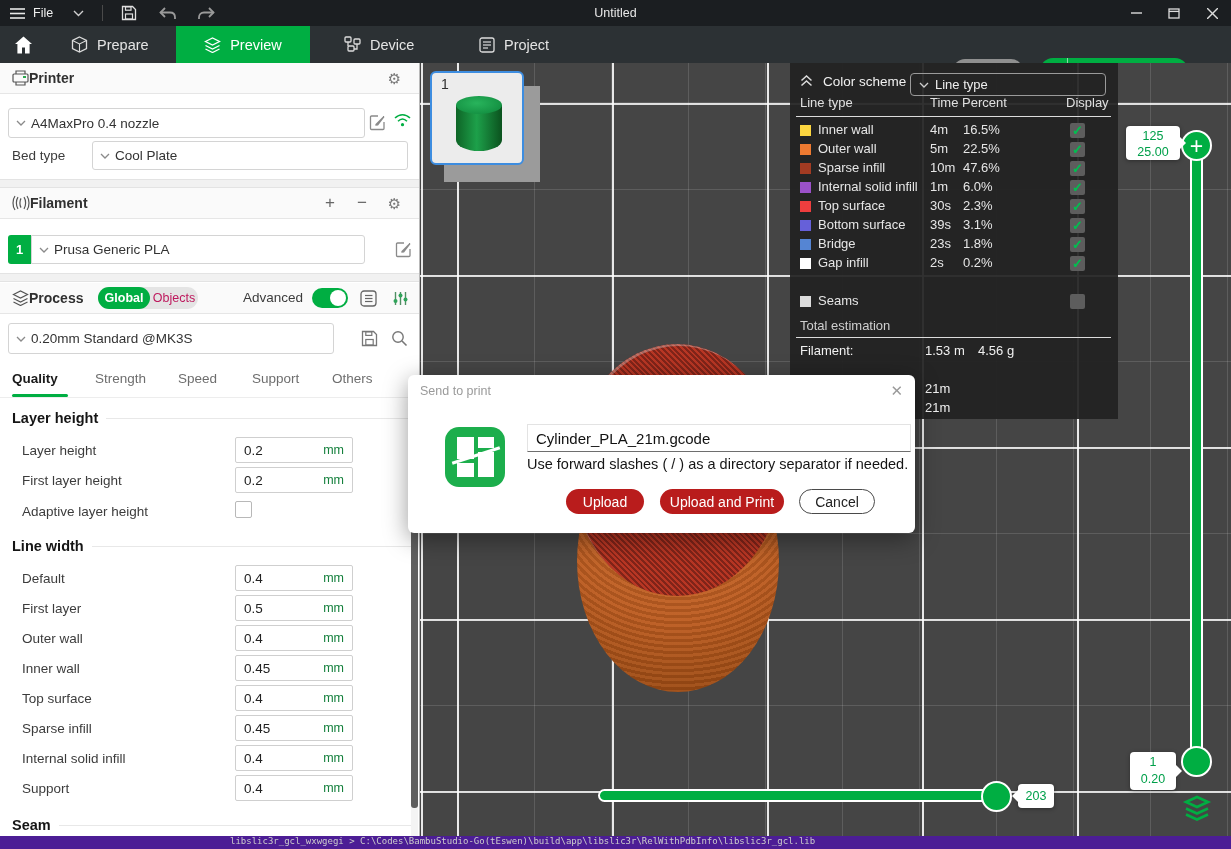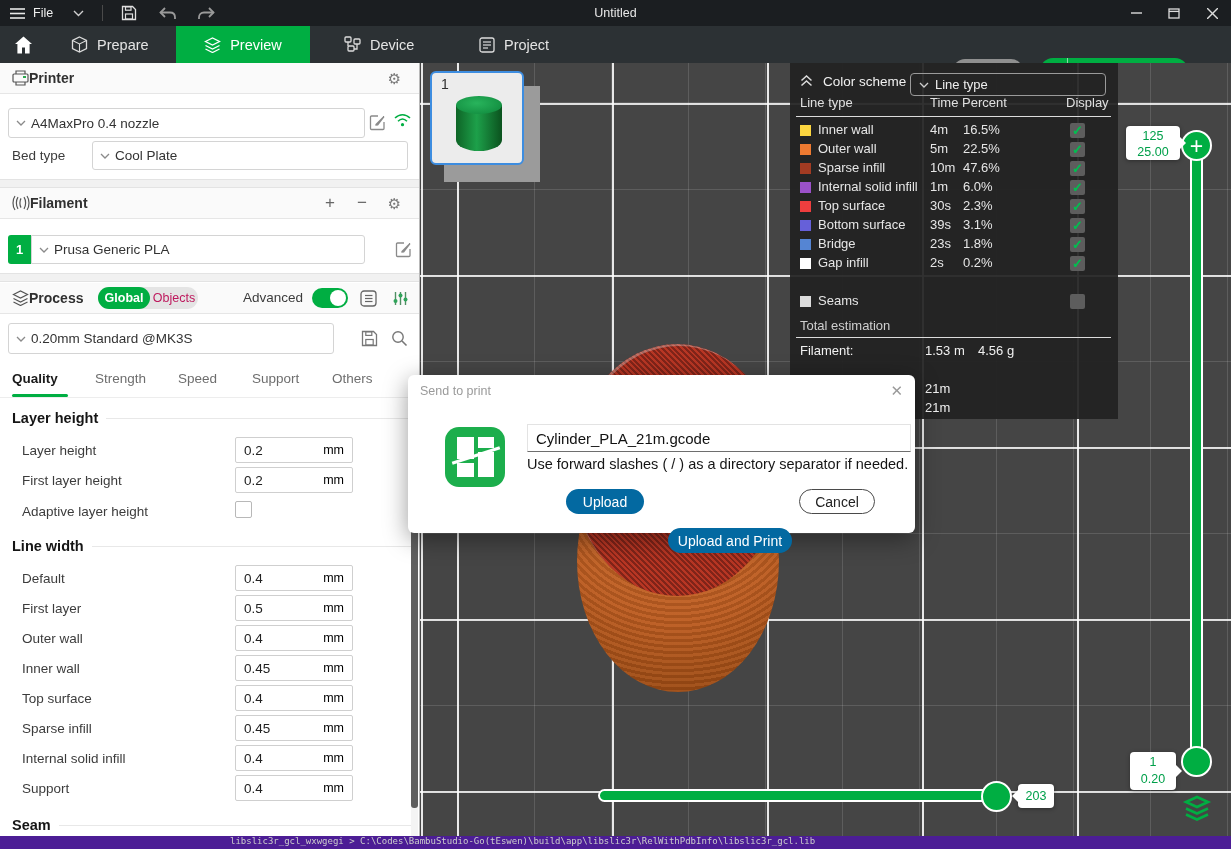--- a/index.html
+++ b/index.html
@@ -55,21 +55,21 @@
   .tab { position:absolute; top:6px; font-size:13.5px; color:#6e6e6e; }
   .tab.active { color:#1a1a1a; font-weight:700; }
   .tab-underline { position:absolute; left:12px; top:29px; width:56px; height:3px; background:#00AE42; border-radius:2px; }
   .heading { position:absolute; display:flex; align-items:center; width:400px; left:12px; }
   .heading .t { font-size:14.5px; font-weight:700; color:#151515; white-space:nowrap; }
   .heading .rule { flex:1; height:1px; background:#e8e8e8; margin-left:8px; }
   .prow-label { position:absolute; left:22px; font-size:13.5px; color:#3c3c3c; }
   .pinput { position:absolute; left:235px; width:118px; height:26px; border:1px solid #cfcfcf; border-radius:2px;
             background:#fff; display:flex; align-items:center; }
   .pinput .v { font-size:13.5px; color:#222; margin-left:8px; flex:1; }
-  .pinput .u { font-size:12.5px; color:#000000; margin-right:8px; }
+  .pinput .u { font-size:12.5px; color:#15803d; margin-right:8px; }
   .checkbox { position:absolute; left:235px; width:17px; height:17px; border:1px solid #b8b8b8; background:#fff; border-radius:2px; }
   .vscroll { position:absolute; right:1px; top:337px; width:7px; height:496px; background:#f4f4f4; }
   .vscroll .thumb { position:absolute; left:0; top:0; width:7px; height:408px; background:#5f5f5f; border-radius:3px; }
   .badge1 { position:absolute; background:#00AE42; color:#fff; font-size:13px; font-weight:700;
             display:flex; align-items:center; justify-content:center; border-radius:3px 0 0 3px; }
 
   
   .viewport { position:absolute; left:420px; top:63px; width:811px; height:775px; background:#454545;
     background-image:
       repeating-linear-gradient(to right, rgba(255,255,255,.88) 0 2px, transparent 2px 155px),
@@ -143,21 +143,21 @@
   .dlg-title { position:absolute; left:12px; top:9px; font-size:12.5px; color:#9a9a9a; }
   .dlg-close { position:absolute; right:12px; top:7px; color:#9a9a9a; font-size:15px; }
   .dlg-logo { position:absolute; left:37px; top:52px; width:60px; height:60px; background:#1CAE4C; border-radius:14px; overflow:hidden; }
   .dlg-logo .pane { position:absolute; background:#fff; }
   .dlg-input { position:absolute; left:119px; top:49px; width:384px; height:28px; border:1px solid #e3e3e3;
                border-bottom:1px solid #6e6e6e; font-size:15px; color:#111; padding:0 8px;
                font-family:"Liberation Sans",sans-serif; outline:none; }
   .dlg-hint { position:absolute; left:119px; top:81px; font-size:14.5px; color:#151515; white-space:nowrap; }
   .dlg-btn { position:absolute; top:114px; height:25px; border-radius:13px; display:flex; align-items:center;
              justify-content:center; font-size:14px; }
-  .dlg-green { background:#0369a1; color:#fff; }
+  .dlg-green { background:#b91c1c; color:#fff; }
   .dlg-plain { background:#fff; color:#222; border:1px solid #4a4a4a; }
 
   
   .console { position:absolute; left:0; top:836px; width:1231px; height:13px; background:#4c1d95;
              overflow:hidden; }
   .console .txt { position:absolute; left:230px; top:0px; font-family:"DejaVu Sans Mono",monospace;
                   font-size:9px; color:#cccccc; white-space:nowrap; }
   svg { display:block; }
 </style>
 </head>
@@ -700,21 +700,21 @@
       <span class="pane" style="left:12px; top:36px; width:17px; height:14px;"></span>
       <span class="pane" style="left:33px; top:10px; width:16px; height:11px;"></span>
       <span class="pane" style="left:33px; top:25px; width:16px; height:25px;"></span>
       <span class="pane" style="left:6px; top:27px; width:50px; height:3px; transform:rotate(-18deg);"></span>
     </div>
     <input class="dlg-input" value="Cylinder_PLA_21m.gcode" style="">
     <div class="dlg-hint">Use forward slashes ( / ) as a directory separator if needed.</div>
     <div class="dlg-btn dlg-green" style="left:158px; width:78px;">
         <span>Upload</span>
       </div>
-    <div class="dlg-btn dlg-green" style="left:260px; width:124px;margin-top:39px;">
+    <div class="dlg-btn dlg-green" style="left:252px; width:124px;">
         <span>Upload and Print</span>
       </div>
     <div class="dlg-btn dlg-plain" style="left:391px; width:76px;">
         <span>Cancel</span>
       </div>
   </div>
 
   <div class="console">
     <span class="txt">libslic3r_gcl_wxwgegi  &gt;  C:\Codes\BambuStudio-Go(tEswen)\build\app\libslic3r\RelWithPdbInfo\libslic3r_gcl.lib</span>
   </div>

